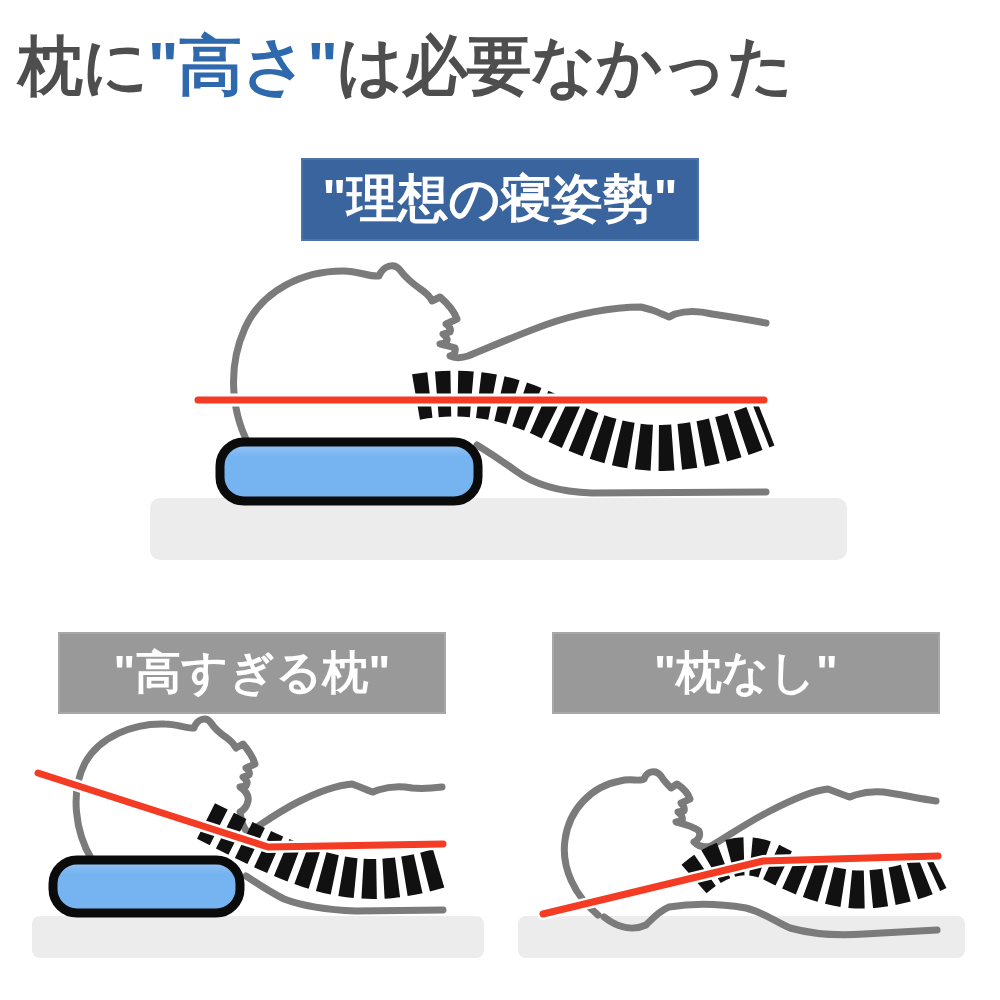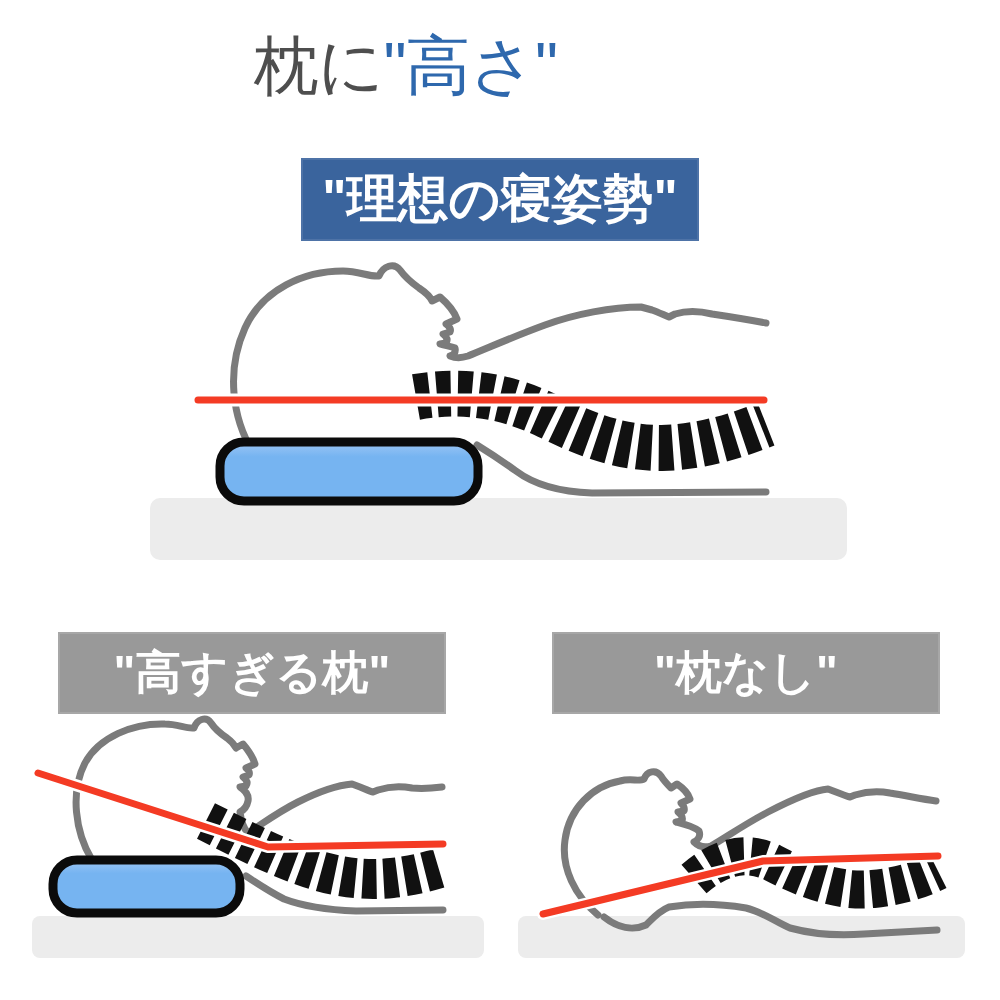--- a/index.html
+++ b/index.html
@@ -7,21 +7,21 @@
     width: 1000px; height: 1000px;
     position: relative;
     background: var(--background, #fff);
     font-family: "Liberation Sans", "DejaVu Sans", sans-serif;
     overflow: hidden;
   }
   .page-title {
     position: absolute;
     left: 0; top: 18px; width: 811px; height: 96px;
     display: flex; align-items: center; justify-content: center;
-    font-size: 65px; font-weight: 400; letter-spacing: -1px;
+    font-size: 65px; font-weight: 700; letter-spacing: -1px;
     color: var(--title-gray, #4e4e4e);
     white-space: nowrap;
   }
   .page-title .hl { color: var(--accent-blue, #2e68ad); }
   .banner {
     position: absolute;
     display: flex; align-items: center; justify-content: center;
     color: var(--banner-text, #fff);
     font-weight: 800;
     white-space: nowrap;
@@ -47,20 +47,21 @@
   .guideline { fill: none; stroke: var(--guide-red, #f43b24); stroke-width: 7; stroke-linecap: round; stroke-linejoin: round; }
   .mattress  { fill: var(--mattress, #ececec); }
   .pillow    { fill: url(#pillowGrad); stroke: var(--pillow-border, #0b0b0b); stroke-width: 9; }
 </style>
 </head>
 <body>
 
 <div class="page-title">
   <span>枕に</span>
     <span class="hl">"高さ"</span>
+    <span>は必要なかった</span>
 </div>
 
 <div class="banner blue">
   <span>"理想の寝姿勢"</span>
 </div>
 <div class="banner gray left">
   <span>"高すぎる枕"</span>
 </div>
 <div class="banner gray right">
   <span>"枕なし"</span>

